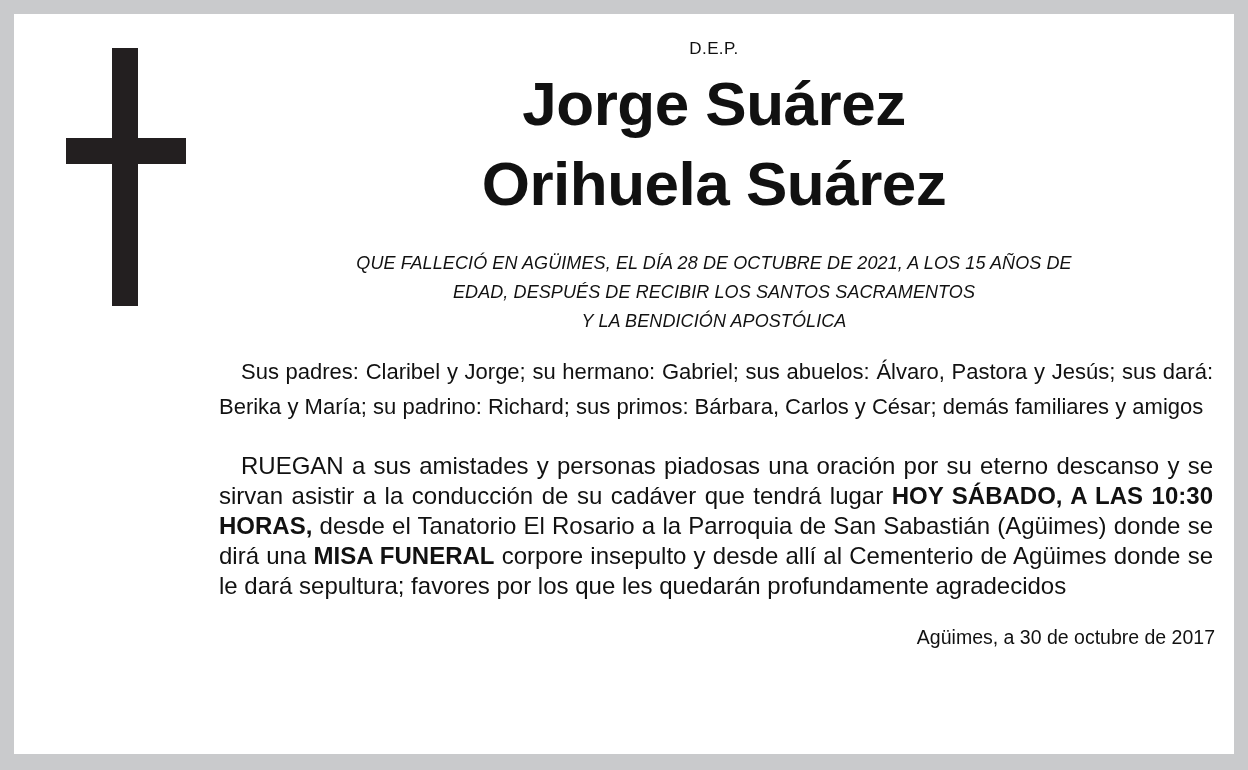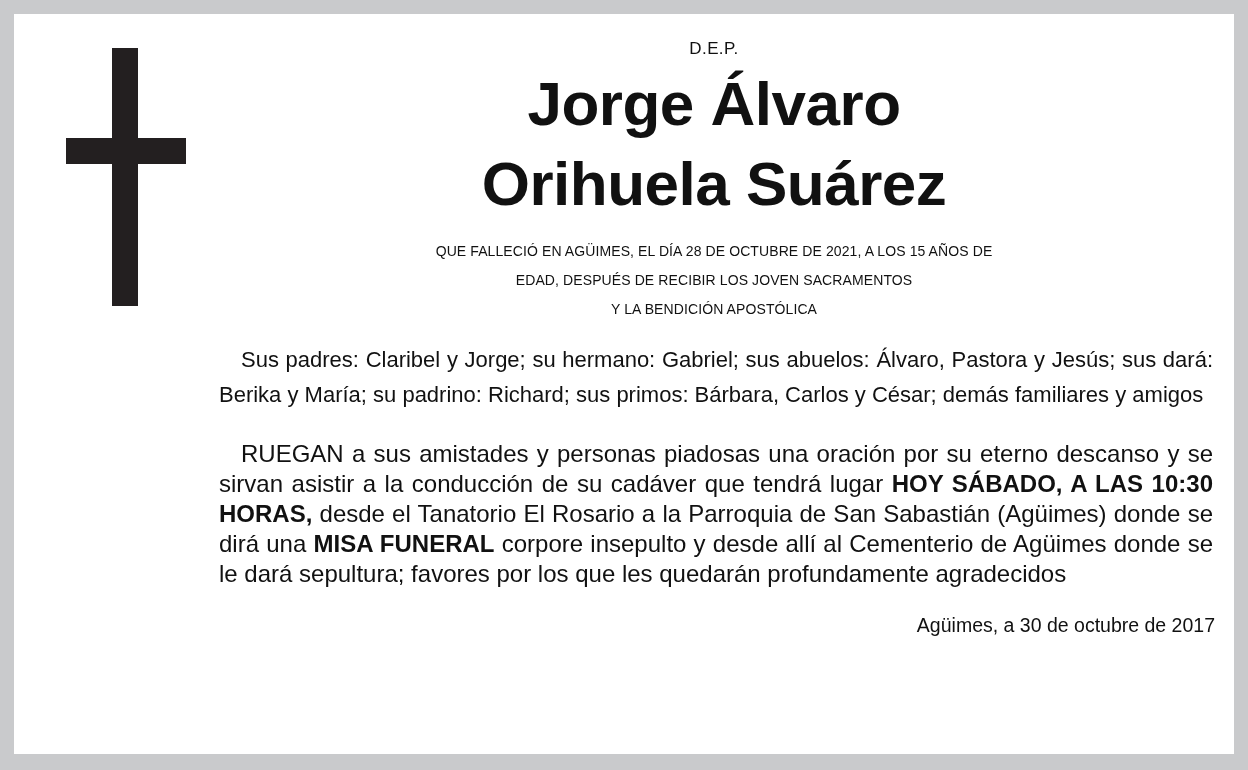--- a/index.html
+++ b/index.html
@@ -67,24 +67,25 @@
   .name {
     text-align: center;
     font-weight: bold;
     font-size: 62px;
     line-height: 74px;
     letter-spacing: -0.5px;
     margin-top: 6px;
   }
   .death-info {
     text-align: center;
-    font-size: 14px;
+    font-size: 18px;
     line-height: 29px;
-    margin-top: 16px;
+    margin-top: 28px;
     letter-spacing: 0.1px;
+    font-style: italic;
   }
   .family {
     font-size: 22px;
     line-height: 35px;
     margin-top: 18px;
     text-align: justify;
     text-indent: 22px;
     padding: 0 6px 0 10px;
   }
   .request {
@@ -112,26 +113,26 @@
 
     <div class="cross-wrap">
       <div class="cross-v"></div>
       <div class="cross-h"></div>
     </div>
 
     <div class="content">
 
       <div class="dep">D.E.P.</div>
 
-      <div class="name">Jorge Álvaro</div>
+      <div class="name">Jorge Suárez</div>
       <div class="name">Orihuela Suárez</div>
 
       <div class="death-info">
         <div>QUE FALLECIÓ EN AGÜIMES, EL DÍA 28 DE OCTUBRE DE 2021, A LOS 15 AÑOS DE</div>
-        <div>EDAD, DESPUÉS DE RECIBIR LOS JOVEN SACRAMENTOS</div>
+        <div>EDAD, DESPUÉS DE RECIBIR LOS SANTOS SACRAMENTOS</div>
         <div>Y LA BENDICIÓN APOSTÓLICA</div>
       </div>
 
       <div class="family">Sus padres: Claribel y Jorge; su hermano: Gabriel; sus abuelos: Álvaro, Pastora y Jesús; sus dará: Berika y María; su padrino: Richard; sus primos: Bárbara, Carlos y César; demás familiares y amigos</div>
 
       <div class="request"><span>RUEGAN a sus amistades y personas piadosas una oración por su eterno descanso y se sirvan asistir a la conducción de su cadáver que tendrá lugar </span><b>HOY SÁBADO, A LAS 10:30 HORAS,</b><span> desde el Tanatorio El Rosario a la Parroquia de San Sabastián (Agüimes) donde se dirá una </span><b>MISA FUNERAL</b><span> corpore insepulto y desde allí al Cementerio de Agüimes donde se le dará sepultura; favores por los que les quedarán profundamente agradecidos</span></div>
 
       <div class="place-date">Agüimes, a 30 de octubre de 2017</div>
 
     </div>

